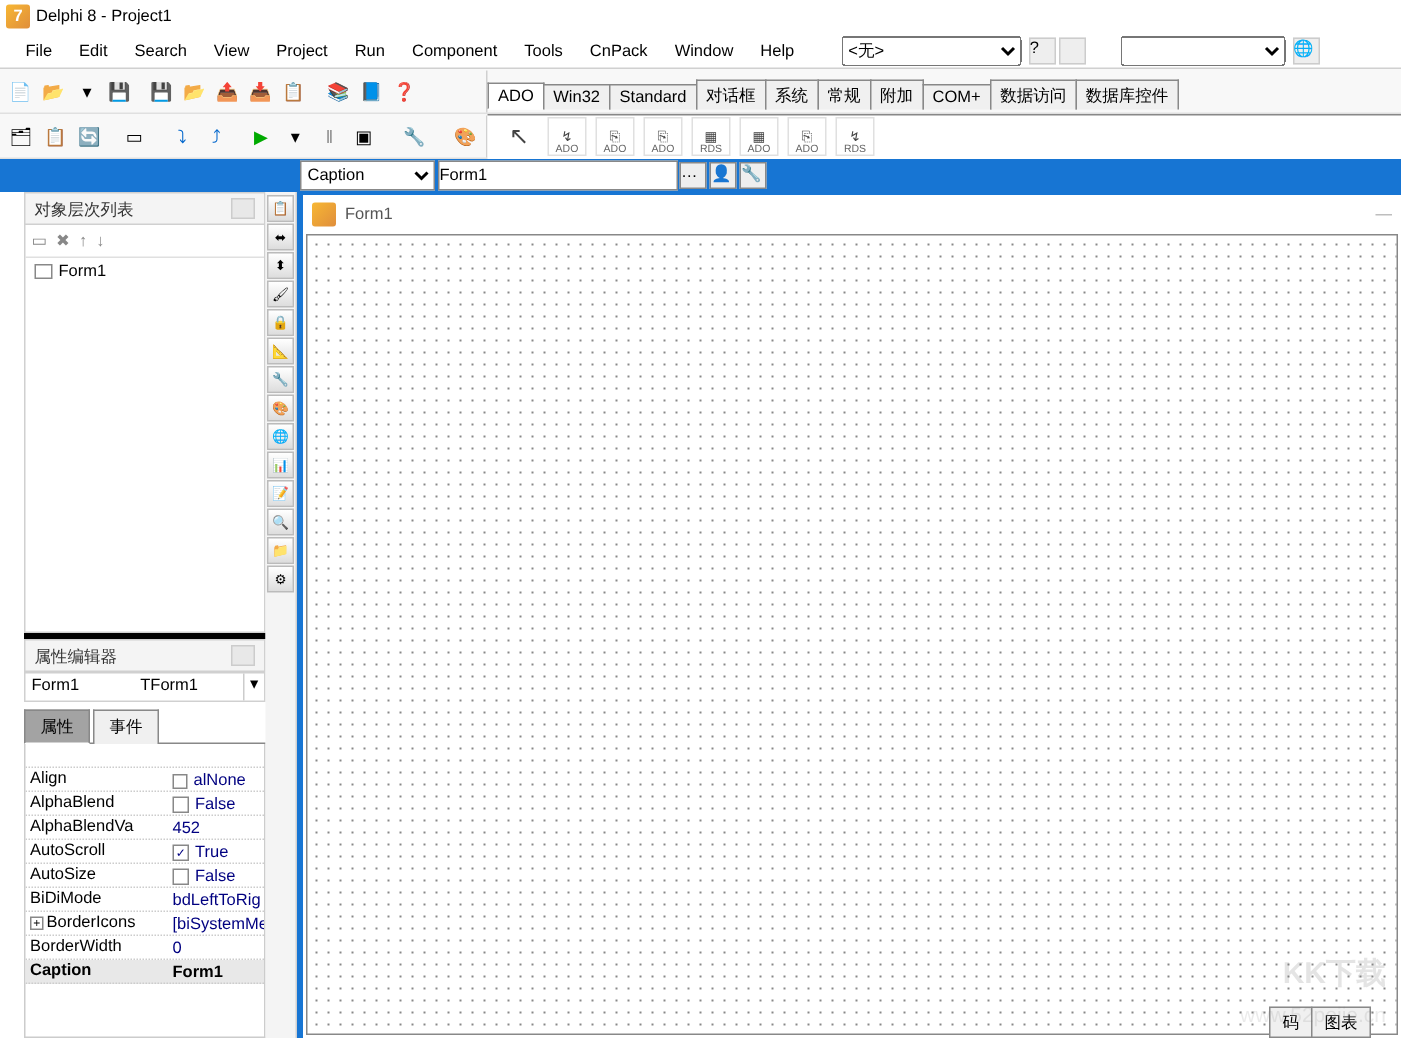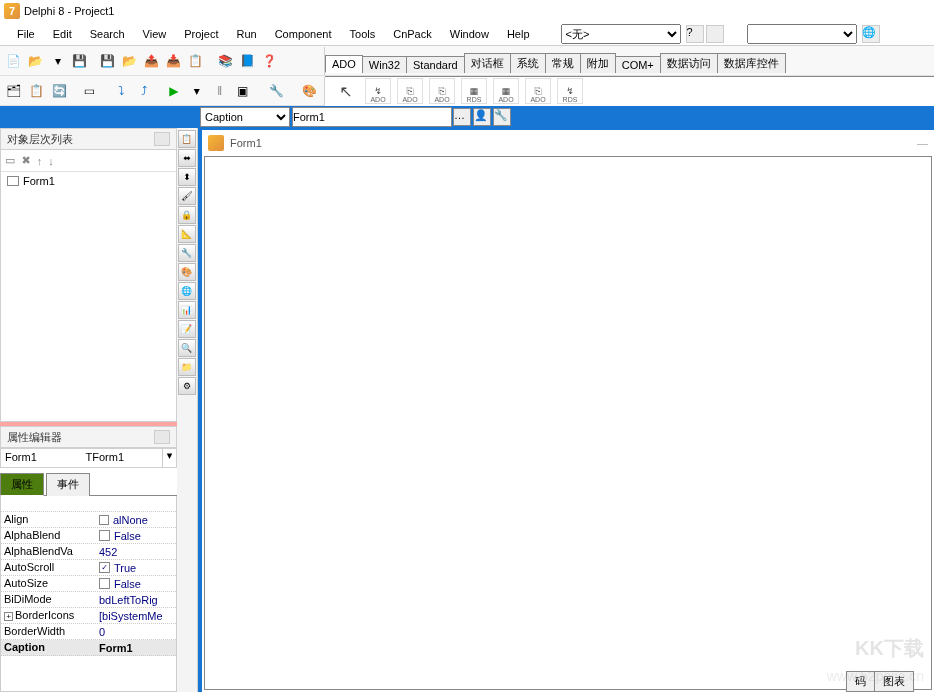--- a/index.html
+++ b/index.html
@@ -25,47 +25,47 @@
 .row2 .left .tb, .row2 .right .tb { width:20px; height:20px; display:flex; align-items:center; justify-content:center; cursor:default;}
 .tb.play { color:#0a0; }
 .tb.pause { color:#888; }
 .objcombo-row { height: 22px; background: #1775d3; display:flex; align-items:center;}
 .objcombo-row .spacer-left { width: 198px; height: 100%; background:#1775d3; display:flex;}
 .objcombo-row select, .objcombo-row input { height: 20px; font-size:11px; background:#fff; border:1px solid #888;}
 .objcombo-row .propsel { width: 90px; margin-left: 2px;}
 .objcombo-row .formname { width: 160px; margin-left: 2px;}
 .objcombo-row .ic { width:18px; height:18px; background:#eee; border:1px solid #888; margin:0 1px;}
 .main { display:flex; height: calc(692px - 22px - 24px - 60px - 22px); }
-.left-col { width: 177px; display:flex; flex-direction:column; }
+.left-col { width: 177px; display:flex; flex-direction:column;padding-left:16px; }
 .vtoolbar { width: 21px; background:#f4f4f4; display:flex; flex-direction:column; gap:1px; padding:2px 1px; border-right:1px solid #d0d0d0;}
 .vtoolbar .vtb { width:18px; height:18px; background:linear-gradient(#fff,#ddd); border:1px solid #bbb; font-size:9px; display:flex; align-items:center; justify-content:center;}
 .design-area { flex:1; background:#1775d3; display:flex;}
 .form-window { margin: 2px 0 0 4px; background:#fff; flex:1; display:flex; flex-direction:column;}
 .form-title { height: 26px; display:flex; align-items:center; padding:0 6px; color:#555; gap:6px;}
 .form-title .fi { width:16px; height:16px; background:linear-gradient(135deg,#f7b733,#e08e3c); border-radius:2px;}
 .form-canvas { flex:1; background-image: radial-gradient(circle, #888 0.5px, transparent 0.5px); background-size: 8px 8px; background-position: 2px 2px; border:1px solid #888; margin:0 2px 2px 2px;}
 .panel-title { height:22px; background:#f4f4f4; border:1px solid #d0d0d0; display:flex; align-items:center; padding:0 6px; color:#333; font-size:11px;}
 .panel-title .btns { margin-left:auto; display:flex; gap:2px;}
 .panel-title .pb { width:16px; height:14px; background:#e8e8e8; border:1px solid #ccc;}
 .tree-body { flex:1; background:#fff; border:1px solid #d0d0d0; border-top:none; font-size:11px;}
 .tree-tools { height:22px; border-bottom:1px solid #e0e0e0; display:flex; align-items:center; gap:6px; padding:0 4px; color:#888;}
 .tree-item { padding:3px 6px; display:flex; align-items:center; gap:4px;}
 .tree-item .sq { width:12px; height:10px; border:1px solid #888; background:#fff;}
-.objinsp { height: 270px; display:flex; flex-direction:column; border-top: 4px solid #fca5a5;}
+.objinsp { height: 270px; display:flex; flex-direction:column; border-top: 4px solid #000000;}
 .objinsp .selrow { height:20px; display:flex; font-family:"Courier New",monospace; font-size:11px; border:1px solid #d0d0d0;}
 .objinsp .selrow .cell { flex:1; padding:2px 4px;}
 .objinsp .tabs { display:flex; border-bottom:1px solid #888;}
 .objinsp .tabs .t { padding:3px 10px; border:1px solid #888; border-bottom:none; margin-right:2px; background:#f0f0f0; cursor:default; position:relative; top:1px;}
-.objinsp .tabs .t.active { background:#4d7c0f; border-bottom:1px solid #fff;}
+.objinsp .tabs .t.active { background:#a3a3a3; border-bottom:1px solid #fff;}
 .proplist { flex:1; overflow:auto; font-family:"Courier New",monospace; font-size:11px; border:1px solid #ccc; border-top:none;}
 .prop-row { display:flex; height:16px; border-bottom:1px dotted #ccc;}
 .prop-row .pn { width:95px; padding:1px 3px; white-space:nowrap; overflow:hidden;}
 .prop-row .pv { flex:1; padding:1px 3px; display:flex; align-items:center; gap:2px; white-space:nowrap; overflow:hidden;}
 .prop-row.maroon .pn { color:#800000;margin-top:14px;}
-.prop-row.navy .pv { color:#000080;}
+.prop-row.navy .pv { color:#000080;align-items:flex-end;}
 .exp { width:9px; height:9px; border:1px solid #888; font-size:8px; line-height:7px; text-align:center; margin-right:2px; display:inline-block;}
 .chk { width:11px; height:11px; border:1px solid #888; display:inline-flex; align-items:center; justify-content:center; font-size:8px; margin-right:2px;}
 .prop-row.caption-row { background:#e8e8e8;}
 .prop-row.caption-row .pn, .prop-row.caption-row .pv { font-weight:bold;}
 .bottom-tabs { position:absolute; bottom:0; right:20px; display:flex; font-size:11px;}
 .bottom-tabs .bt { padding:2px 8px; border:1px solid #888; background:#f0f0f0; margin-left:-1px;}
 .watermark { position:absolute; bottom:30px; right:10px; color:rgba(120,120,120,0.2); font-size:20px; font-weight:bold; pointer-events:none;}
 .watermark2 { position:absolute; bottom:8px; right:10px; color:rgba(120,120,120,0.15); font-size:14px; pointer-events:none;}
 </style>
 </head>

